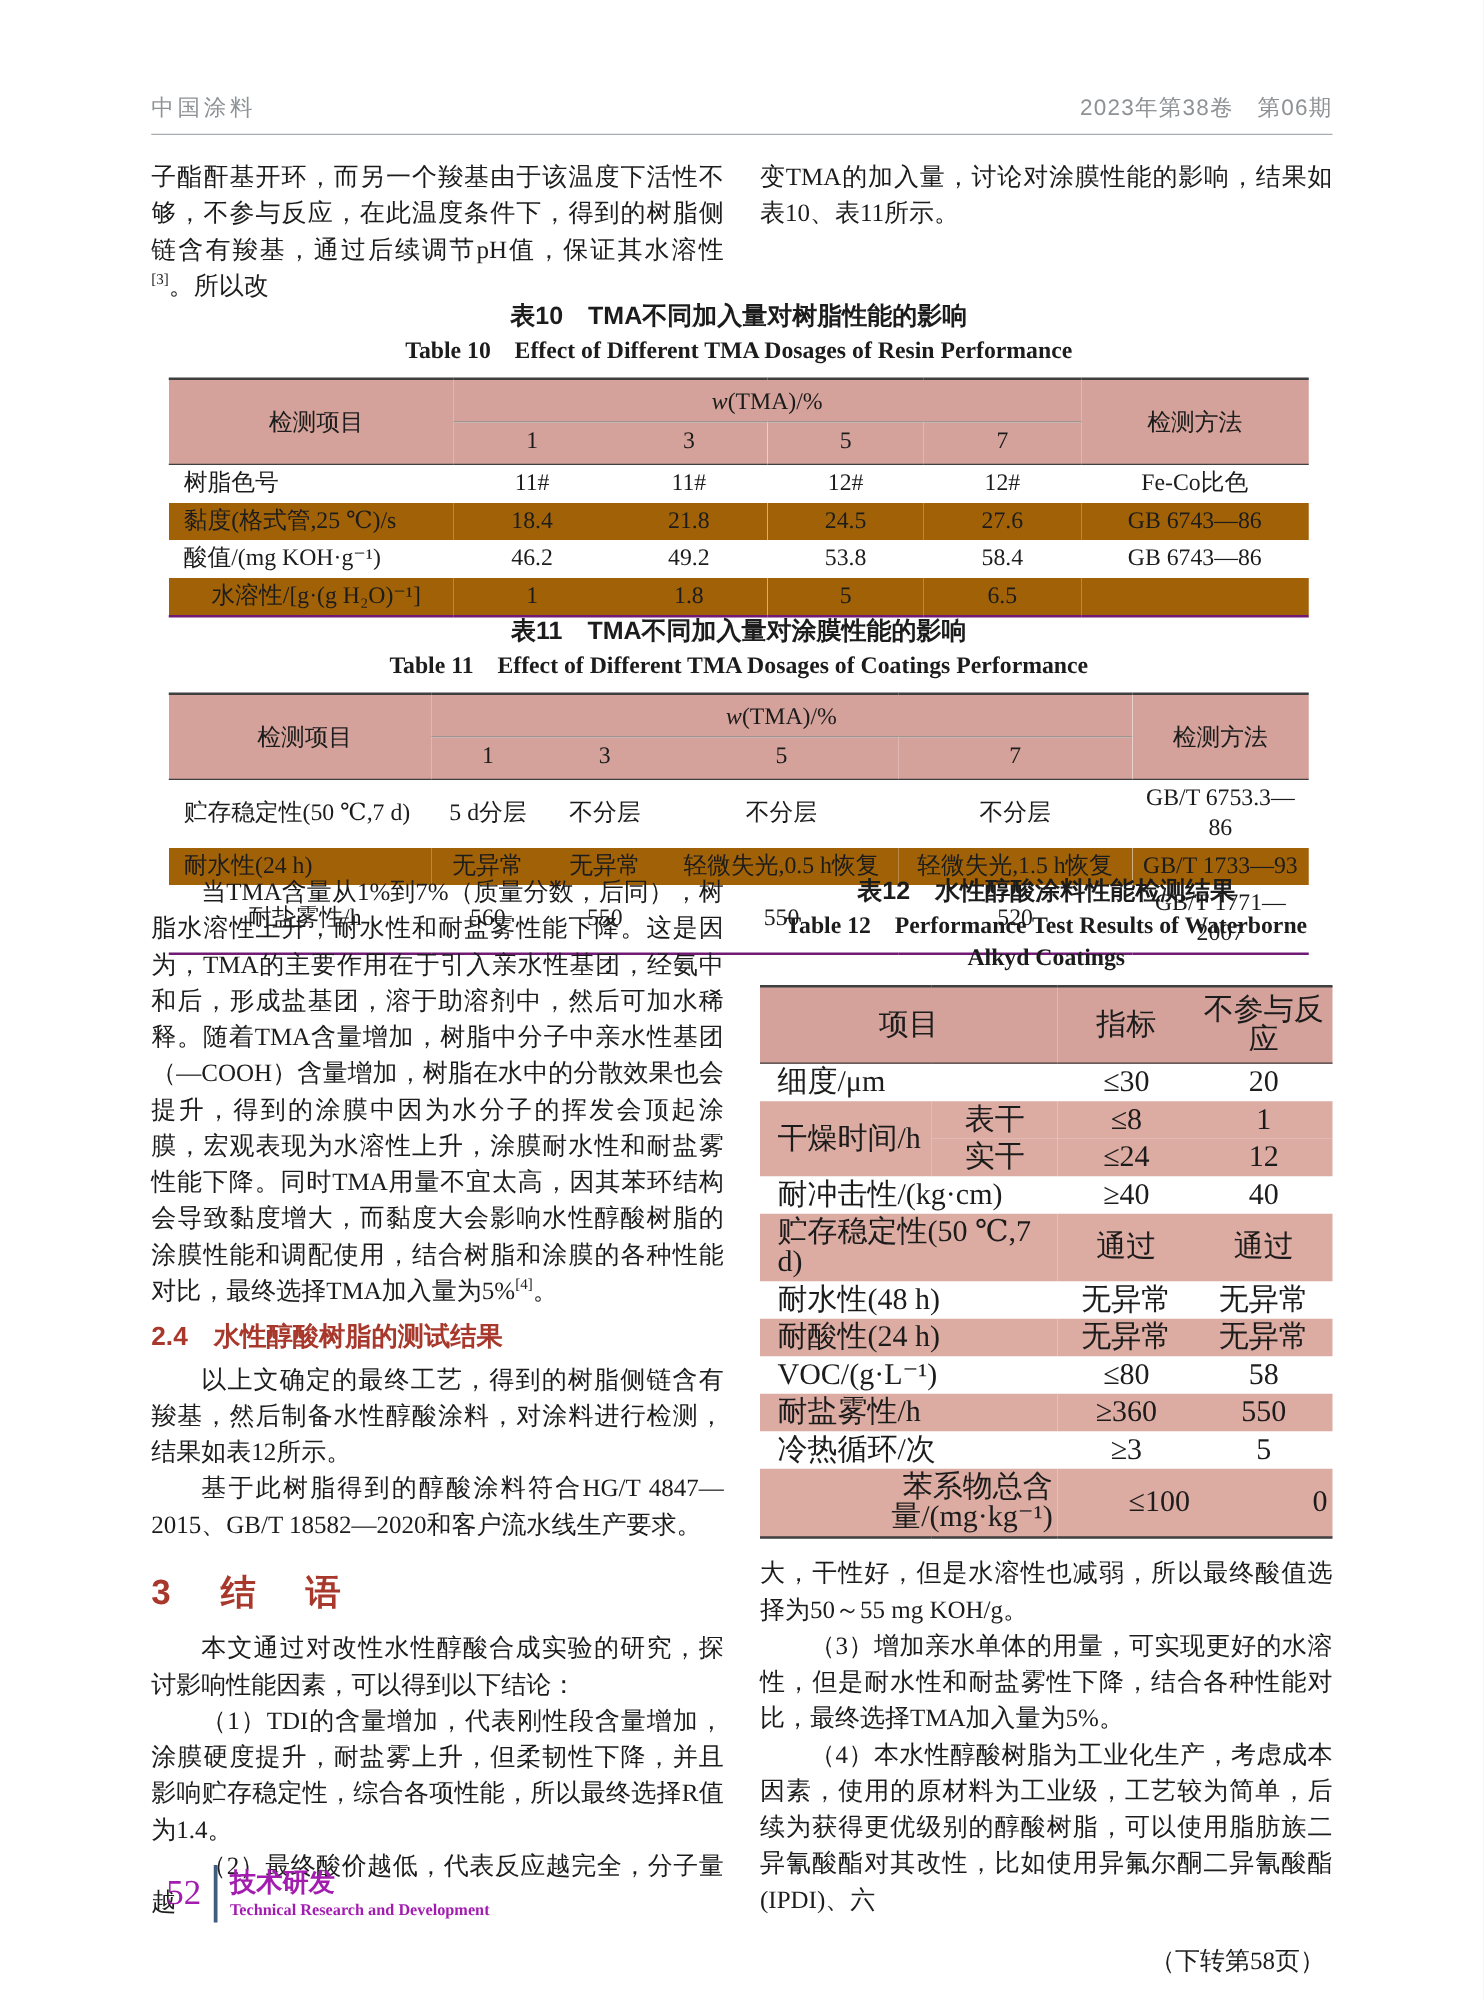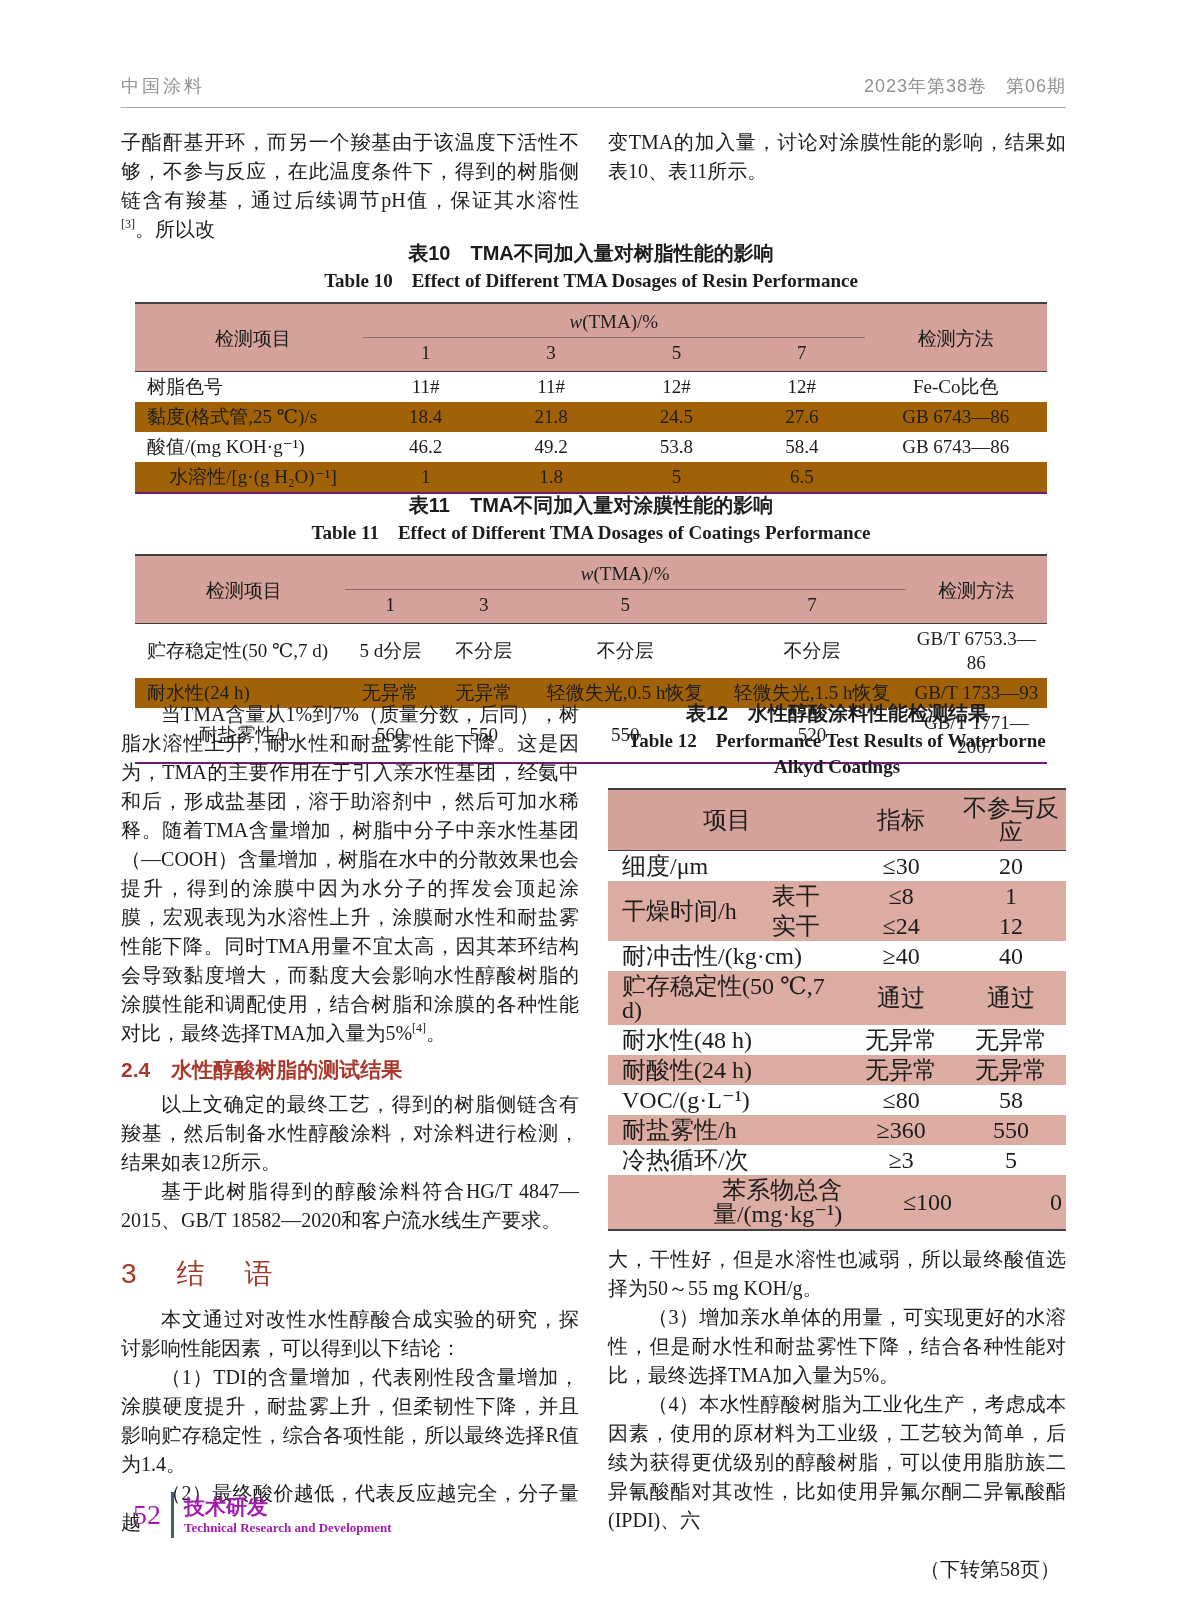--- a/index.html
+++ b/index.html
@@ -47,21 +47,21 @@
   .t12 { font-size:24px; }
   .t12 th, .t12 td { font-weight:normal; padding:3px 4px; line-height:24px; text-align:center; }
   .t12 thead th { background:#d4a29a; border-top:2px solid #3f3f3f; padding:6px 4px; }
   .t12 td.item { text-align:left; padding-left:14px; }
   .t12 tbody tr:first-child td { border-top:1.5px solid #3f3f3f; }
   .t12 tbody tr:last-child td { border-bottom:2px solid #3f3f3f;text-align:right; }
   .t12 tr.pink td { background:#dcaba2; }
   
   .h-sub { font-family:"Liberation Sans","DejaVu Sans",sans-serif; font-weight:bold;
            color:#a8382c; font-size:21px; line-height:30px; margin:7px 0 5px; }
-  .h-big { font-family:"Liberation Sans","DejaVu Sans",sans-serif; font-weight:normal;
+  .h-big { font-family:"Liberation Sans","DejaVu Sans",sans-serif; font-weight:bold;
            color:#a8382c; font-size:28px; line-height:34px; letter-spacing:6px; margin:22px 0 14px; }
   .cont-note { text-align:right; text-indent:0; padding-right:6px; margin-top:20px; }
   
   .footer { position:absolute; left:133px; top:1492px; display:flex; align-items:center; color:#a21caf; }
   .footer .pnum { font-size:28px; line-height:30px; margin-right:10px; }
   .footer .bar { width:3px; height:46px; background:#3f5d7e; margin-right:10px; }
   .footer .fcn { font-family:"Liberation Sans","DejaVu Sans",sans-serif; font-weight:bold; font-size:21px; line-height:24px; }
   .footer .fen { font-weight:bold; font-size:13px; line-height:17px; }
 </style>
 </head>

